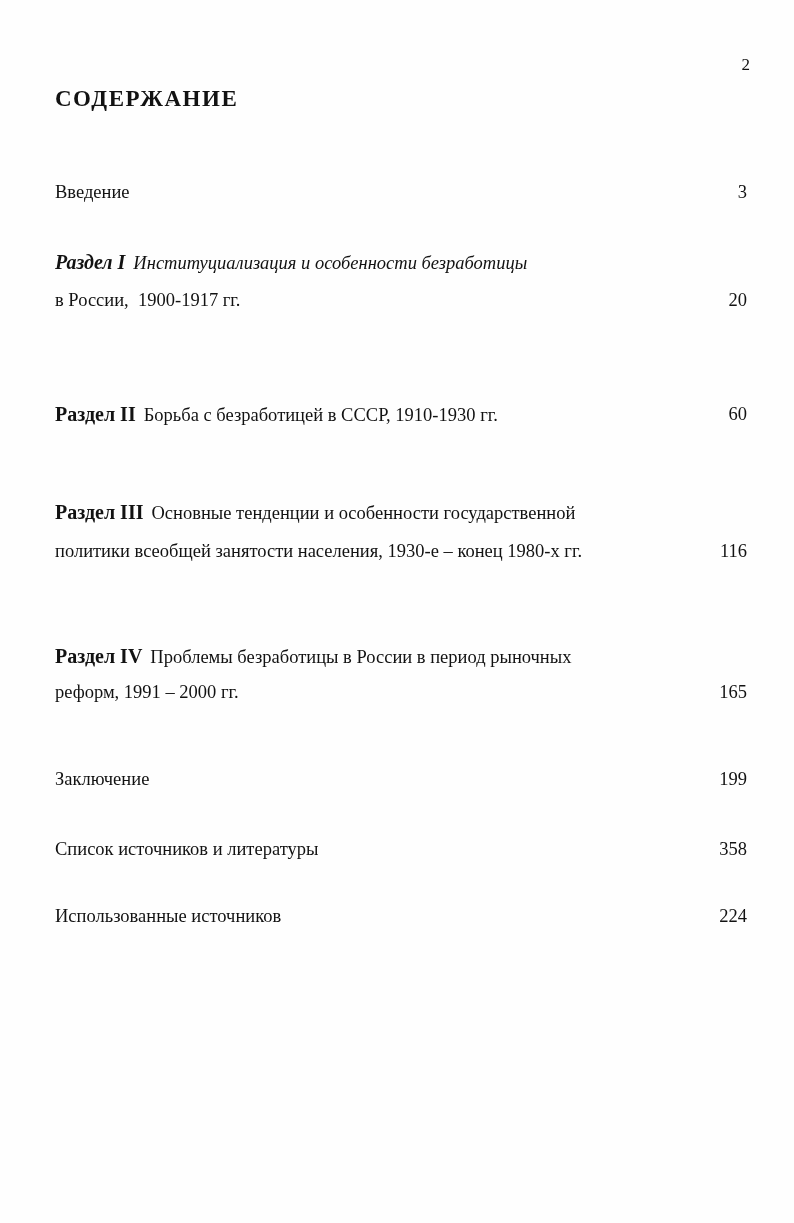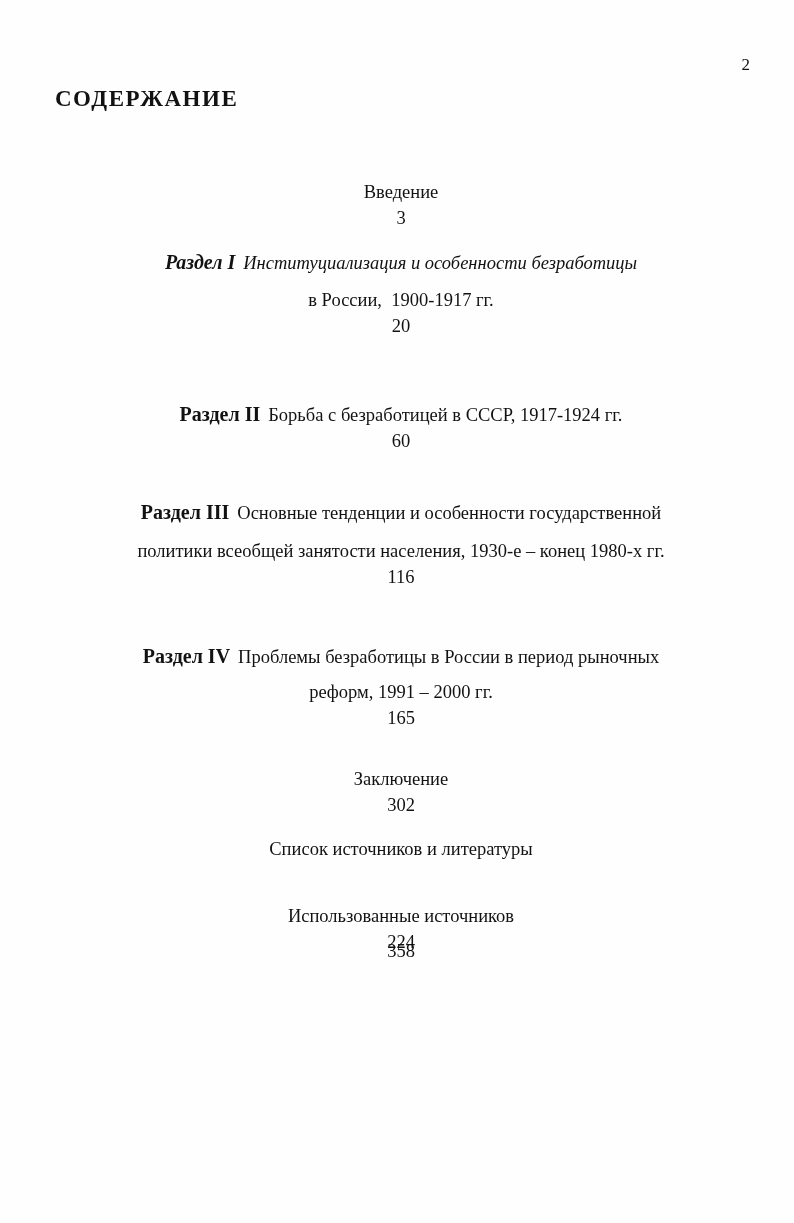--- a/index.html
+++ b/index.html
@@ -41,21 +41,20 @@
     letter-spacing: 1.5px;
     line-height: 30px;
   }
   .row {
     display: flex;
     align-items: center;
     height: 26px;
     font-size: 18.5px;
     line-height: 26px;
     white-space: pre;
-    flex-direction: column;
   }
   .row .label { flex: 0 0 auto; }
   .row .prefix {
     font-weight: bold;
     font-size: 20px;
     margin-right: 8px;
   }
   .leader {
     flex: 1 1 auto;
     margin-left: 8px;
@@ -99,21 +98,21 @@
   <div class="row m-r1a">
     <span class="label"><span class="prefix">Раздел I</span><span>Институциализация и особенности безработицы</span></span>
   </div>
   <div class="row m-r1b">
     <span class="label">в России,  1900-1917 гг.</span>
     <span class="leader"></span>
     <span class="pagenum">20</span>
   </div>
 
   <div class="row m-r2">
-    <span class="label"><span class="prefix">Раздел II</span><span>Борьба с безработицей в СССР, 1917-1924 гг.</span></span>
+    <span class="label"><span class="prefix">Раздел II</span><span>Борьба с безработицей в СССР, 1910-1930 гг.</span></span>
     <span class="leader"></span>
     <span class="pagenum">60</span>
   </div>
 
   <div class="row m-r3a">
     <span class="label"><span class="prefix">Раздел III</span><span>Основные тенденции и особенности государственной</span></span>
   </div>
   <div class="row m-r3b">
     <span class="label">политики всеобщей занятости населения, 1930-е – конец 1980-х гг.</span>
     <span class="leader"></span>
@@ -125,21 +124,21 @@
   </div>
   <div class="row m-r4b">
     <span class="label">реформ, 1991 – 2000 гг.</span>
     <span class="leader"></span>
     <span class="pagenum">165</span>
   </div>
 
   <div class="row m-concl">
     <span class="label">Заключение</span>
     <span class="leader"></span>
-    <span class="pagenum">302</span>
+    <span class="pagenum">199</span>
   </div>
 
   <div class="row m-sources">
     <span class="label">Список источников и литературы</span>
     <span class="leader"></span>
     <span class="pagenum">358</span>
   </div>
 
   <div class="row m-abbrev">
     <span class="label">Использованные источников</span>

